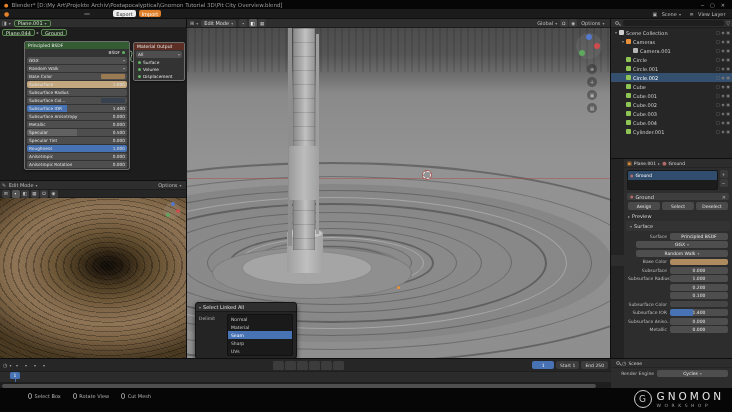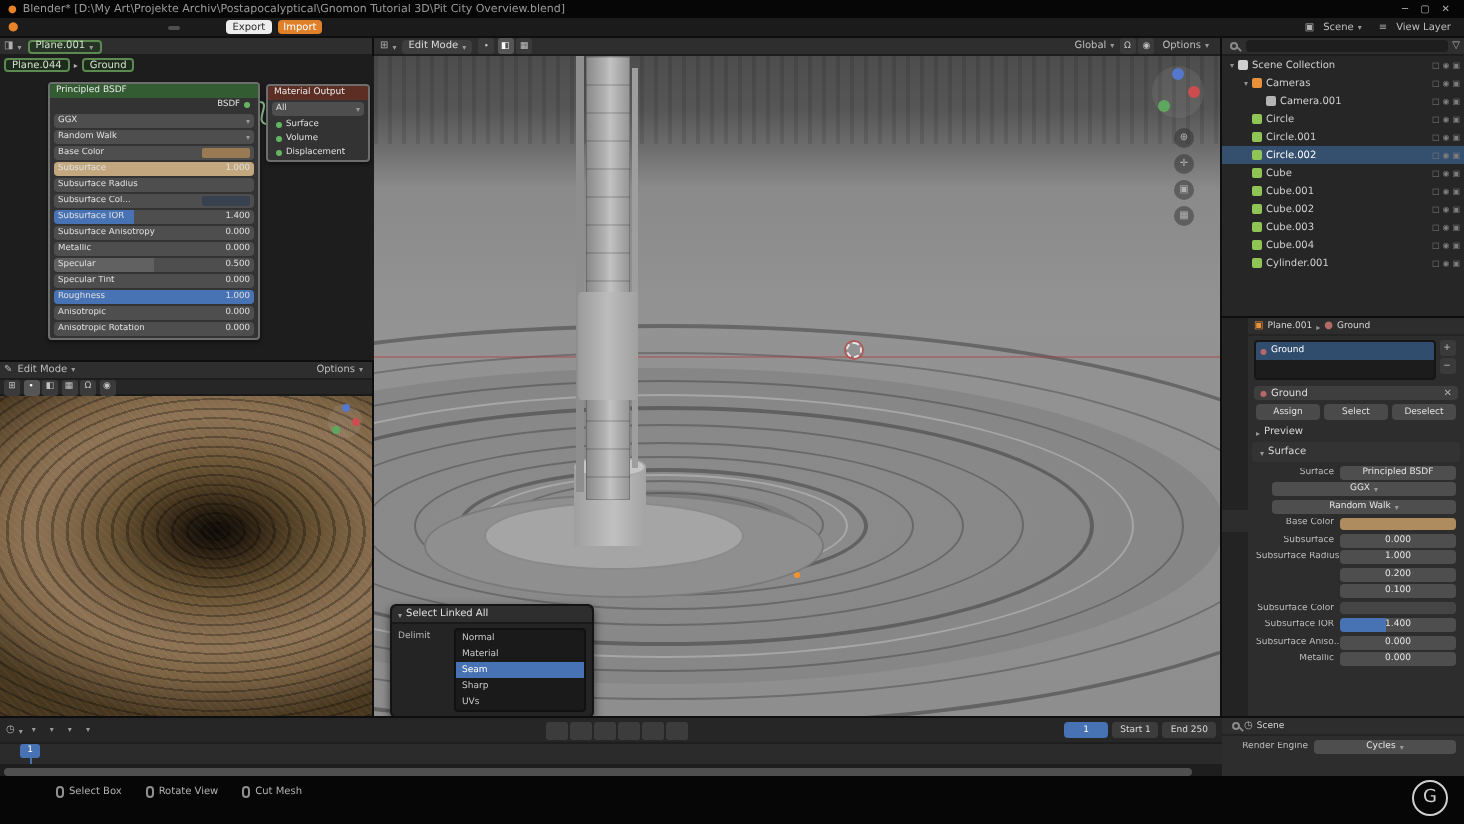--- a/index.html
+++ b/index.html
@@ -651,16 +651,20 @@
       </span>
       <span class="hint">
         <span class="mouseicon"></span>
         <span>Cut Mesh</span>
       </span>
     <span class="grow"></span>
     <div class="brand" style="margin-top:6px;">
       <div class="brand-g">
           <span>G</span>
         </div>
+      <div>
+        <div class="brand-name">GNOMON</div>
+        <div class="brand-sub">WORKSHOP</div>
+      </div>
     </div>
   </div>
 
 </div>
 
 </body></html>

